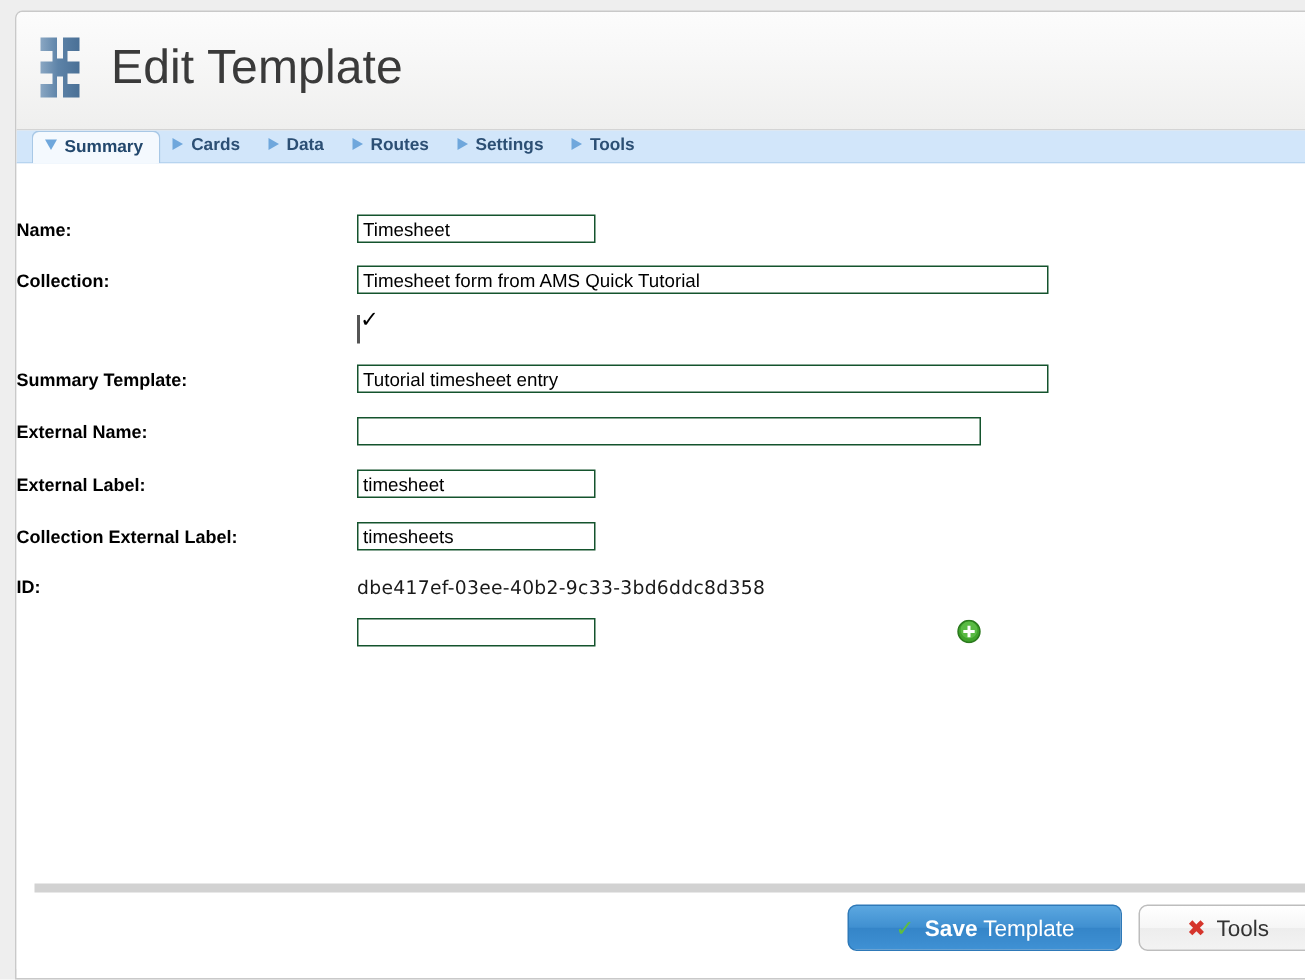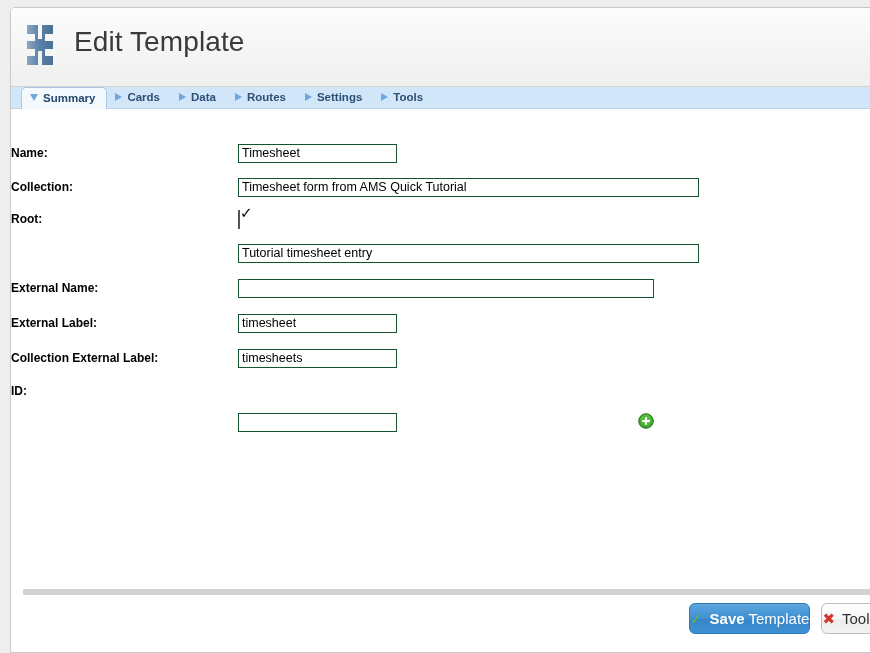--- a/index.html
+++ b/index.html
@@ -41,21 +41,21 @@
     position: absolute;
     left: 13px;
     top: 13px;
     width: 42px;
     height: 48px;
   }
   .page-title {
     position: absolute;
     left: 63px;
     top: 18px;
-    font-size: 28px;
+    font-size: 32px;
     font-weight: 400;
     color: #3a3a3a;
     letter-spacing: 0.1px;
     white-space: nowrap;
   }
 
   
   .tabbar {
     position: relative;
     height: 22px;
@@ -202,21 +202,21 @@
     right: 31px;
     top: 20px;
     white-space: nowrap;
   }
   .btn {
     display: inline-block;
     height: 31px;
     line-height: 30px;
     border-radius: 6px;
     font-size: 15px;
-    padding: 0 0;
+    padding: 0 31px;
     vertical-align: top;
     box-sizing: border-box;
     white-space: nowrap;
     cursor: pointer;
   }
   .btn-primary {
     background: linear-gradient(to bottom, #5ba7e0 0%, #3f8fd0 50%, #3585c8 51%, #3f91d4 100%);
     border: 1px solid #2e79b8;
     color: #ffffff;
     margin-right: 11px;
@@ -272,27 +272,27 @@
     </div>
 
     <div class="form-row" style="top:71px">
       <span class="flabel">Collection:</span>
       <span class="fctl" style="top:-3px">
         <input class="txt w461" type="text" value="Timesheet form from AMS Quick Tutorial" style="">
       </span>
     </div>
 
     <div class="form-row" style="top:103px">
-      <span class="flabel">Root:</span>
       <span class="fctl" style="top:-1px">
         <span class="checkbox"><span class="chk">✓</span></span>
       </span>
     </div>
 
     <div class="form-row" style="top:137px">
+      <span class="flabel">Summary Template:</span>
       <span class="fctl" style="top:-3px">
         <input class="txt w461" type="text" value="Tutorial timesheet entry" style="">
       </span>
     </div>
 
     <div class="form-row" style="top:172px">
       <span class="flabel">External Name:</span>
       <span class="fctl" style="top:-3px">
         <input class="txt w416" type="text" value="" style="">
       </span>
@@ -307,20 +307,23 @@
 
     <div class="form-row" style="top:242px">
       <span class="flabel">Collection External Label:</span>
       <span class="fctl" style="top:-3px">
         <input class="txt w160" type="text" value="timesheets" style="">
       </span>
     </div>
 
     <div class="form-row" style="top:275px">
       <span class="flabel">ID:</span>
+      <span class="fctl" style="top:-1px">
+        <span class="idvalue">dbe417ef-03ee-40b2-9c33-3bd6ddc8d358</span>
+      </span>
     </div>
 
     <div class="form-row" style="top:306px">
       <span class="fctl" style="top:-3px">
         <input class="txt w160" type="text" value="" style="">
         <span class="add-icon">
           <svg width="16" height="16" viewBox="0 0 16 16" xmlns="http://www.w3.org/2000/svg">
             <circle cx="8" cy="8" r="7.3" fill="#3fa32b" stroke="#2c7a1e" stroke-width="1"></circle>
             <circle cx="8" cy="7" r="5.6" fill="#64c24d" opacity="0.75"></circle>
             <path d="M7 4.2 h2 v2.8 h2.8 v2 H9 v2.8 H7 V9 H4.2 V7 H7 Z" fill="#ffffff"></path>

